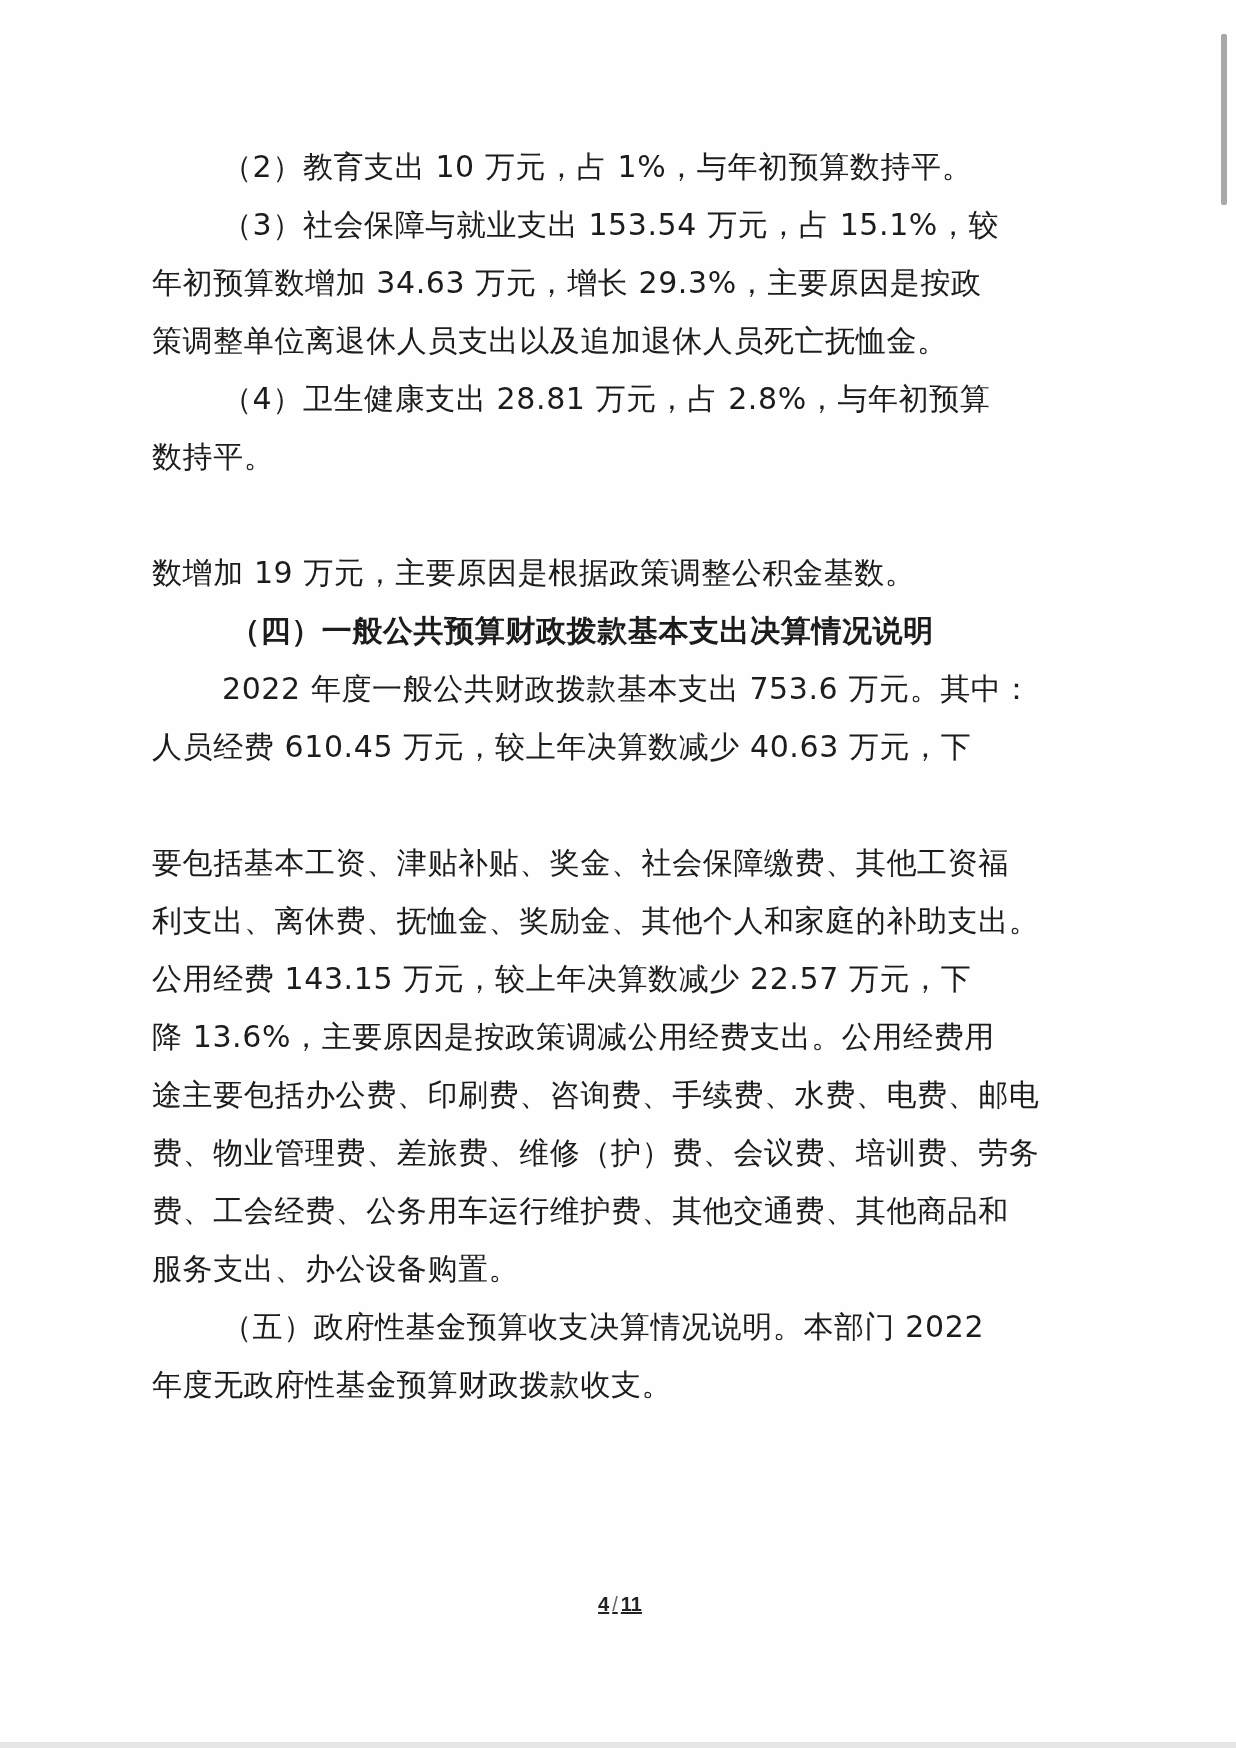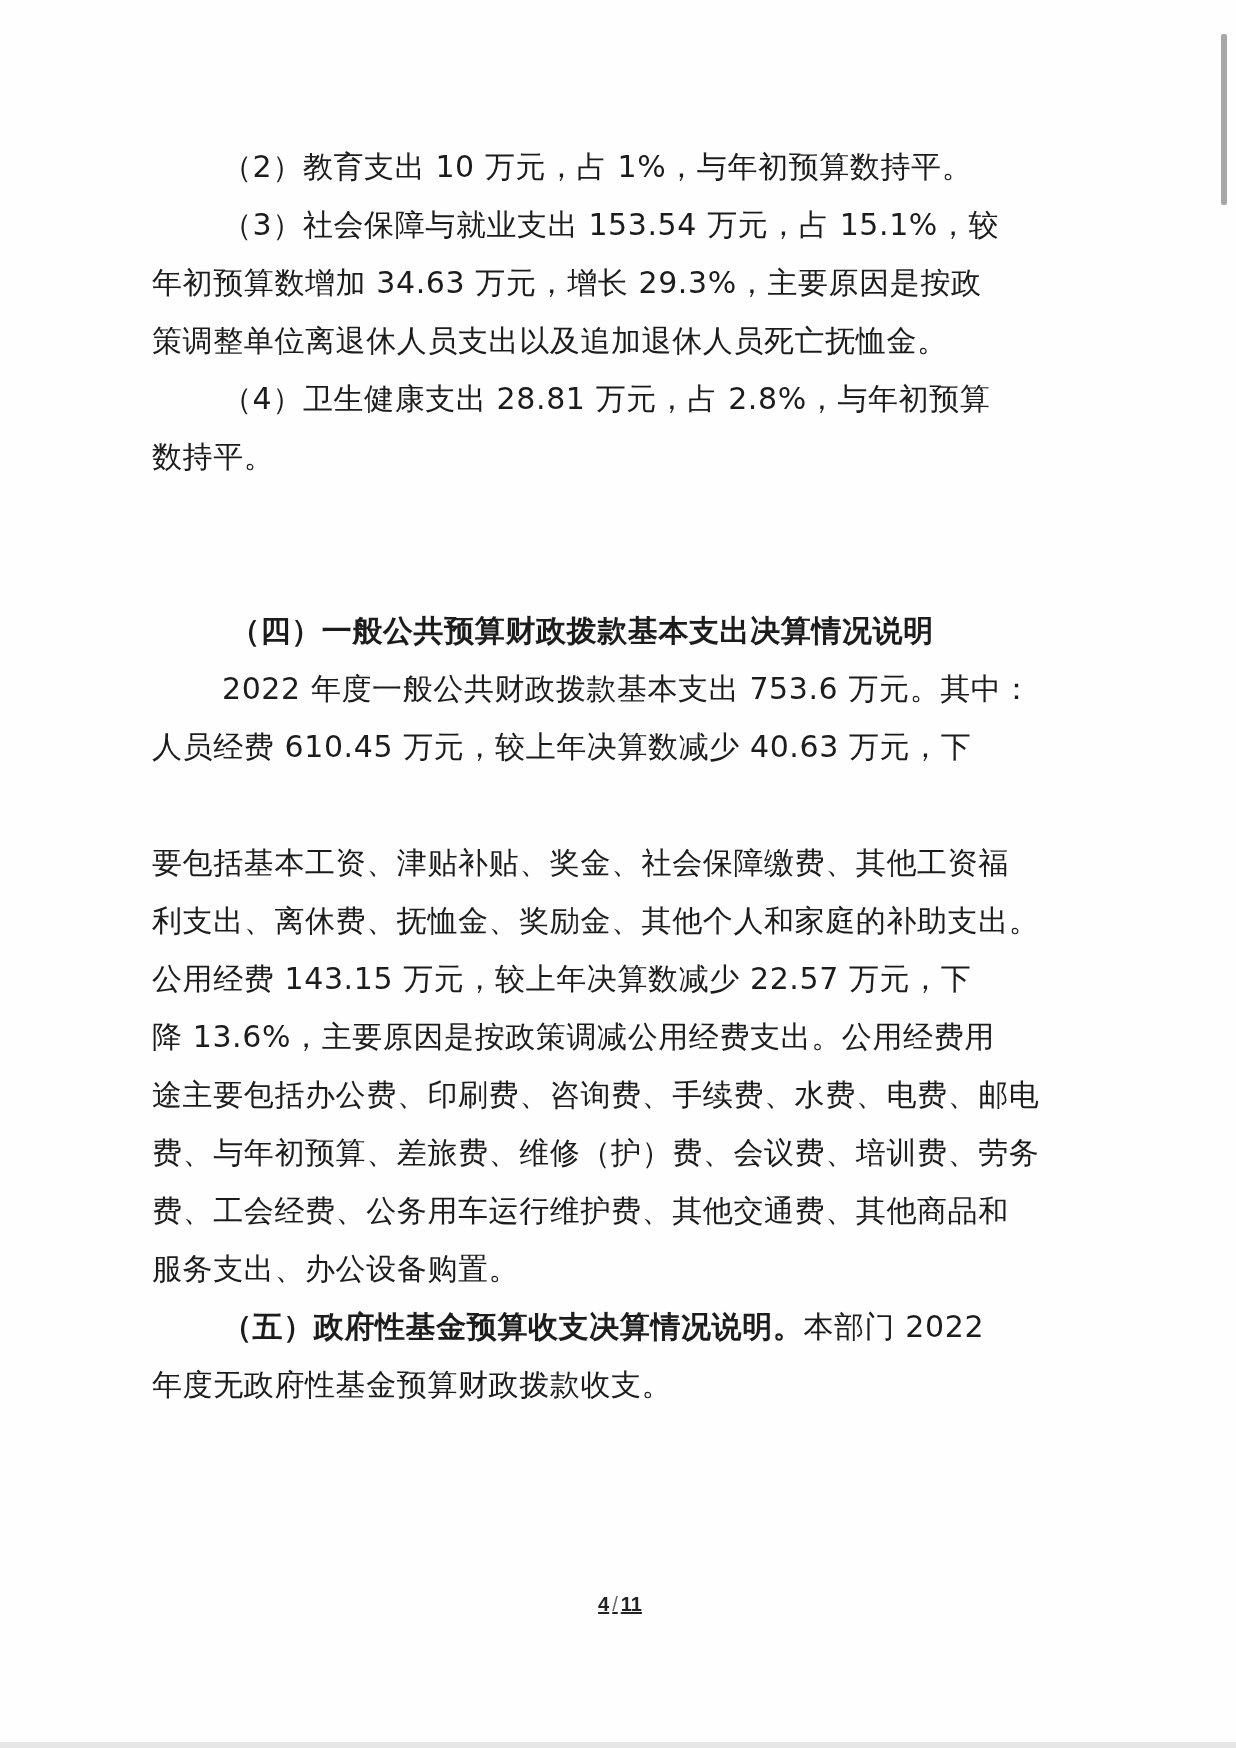--- a/index.html
+++ b/index.html
@@ -30,21 +30,21 @@
       height: 40px;
       font-size: 30px;
       line-height: 40px;
       white-space: nowrap;
       letter-spacing: 0.6px;
     }
     .line.indent {
       left: 222px;
     }
     .bold {
-      font-weight: bold;
+      font-weight: normal;
       text-align: right;
     }
     .heading {
       font-weight: bold;
       margin-left: 8px;
     }
     .page-number {
       position: absolute;
       left: 560px;
       width: 120px;
@@ -92,29 +92,30 @@
 <body>
 
 <div class="page">
 
   <div class="line indent" style="top:147px">（2）教育支出 10 万元，占 1%，与年初预算数持平。</div>
   <div class="line indent" style="top:205px">（3）社会保障与就业支出 153.54 万元，占 15.1%，较</div>
   <div class="line" style="top:263px">年初预算数增加 34.63 万元，增长 29.3%，主要原因是按政</div>
   <div class="line" style="top:321px">策调整单位离退休人员支出以及追加退休人员死亡抚恤金。</div>
   <div class="line indent" style="top:379px">（4）卫生健康支出 28.81 万元，占 2.8%，与年初预算</div>
   <div class="line" style="top:437px">数持平。</div>
+  <div class="line" style="top:553px">数增加 19 万元，主要原因是根据政策调整公积金基数。</div>
   <div class="line indent heading" style="top:611px">（四）一般公共预算财政拨款基本支出决算情况说明</div>
   <div class="line indent" style="top:669px">2022 年度一般公共财政拨款基本支出 753.6 万元。其中：</div>
   <div class="line" style="top:727px">人员经费 610.45 万元，较上年决算数减少 40.63 万元，下</div>
   <div class="line" style="top:843px">要包括基本工资、津贴补贴、奖金、社会保障缴费、其他工资福</div>
   <div class="line" style="top:901px">利支出、离休费、抚恤金、奖励金、其他个人和家庭的补助支出。</div>
   <div class="line" style="top:959px">公用经费 143.15 万元，较上年决算数减少 22.57 万元，下</div>
   <div class="line" style="top:1017px">降 13.6%，主要原因是按政策调减公用经费支出。公用经费用</div>
   <div class="line" style="top:1075px">途主要包括办公费、印刷费、咨询费、手续费、水费、电费、邮电</div>
-  <div class="line" style="top:1133px">费、与年初预算、差旅费、维修（护）费、会议费、培训费、劳务</div>
+  <div class="line" style="top:1133px">费、物业管理费、差旅费、维修（护）费、会议费、培训费、劳务</div>
   <div class="line" style="top:1191px">费、工会经费、公务用车运行维护费、其他交通费、其他商品和</div>
   <div class="line" style="top:1249px">服务支出、办公设备购置。</div>
   <div class="line indent" style="top:1307px">
     <span class="bold">（五）政府性基金预算收支决算情况说明。</span><span>本部门 2022</span>
   </div>
   <div class="line" style="top:1365px">年度无政府性基金预算财政拨款收支。</div>
 
   <div class="page-number">
     <span class="num">4</span><span class="sep">/</span><span class="num">11</span>
   </div>

